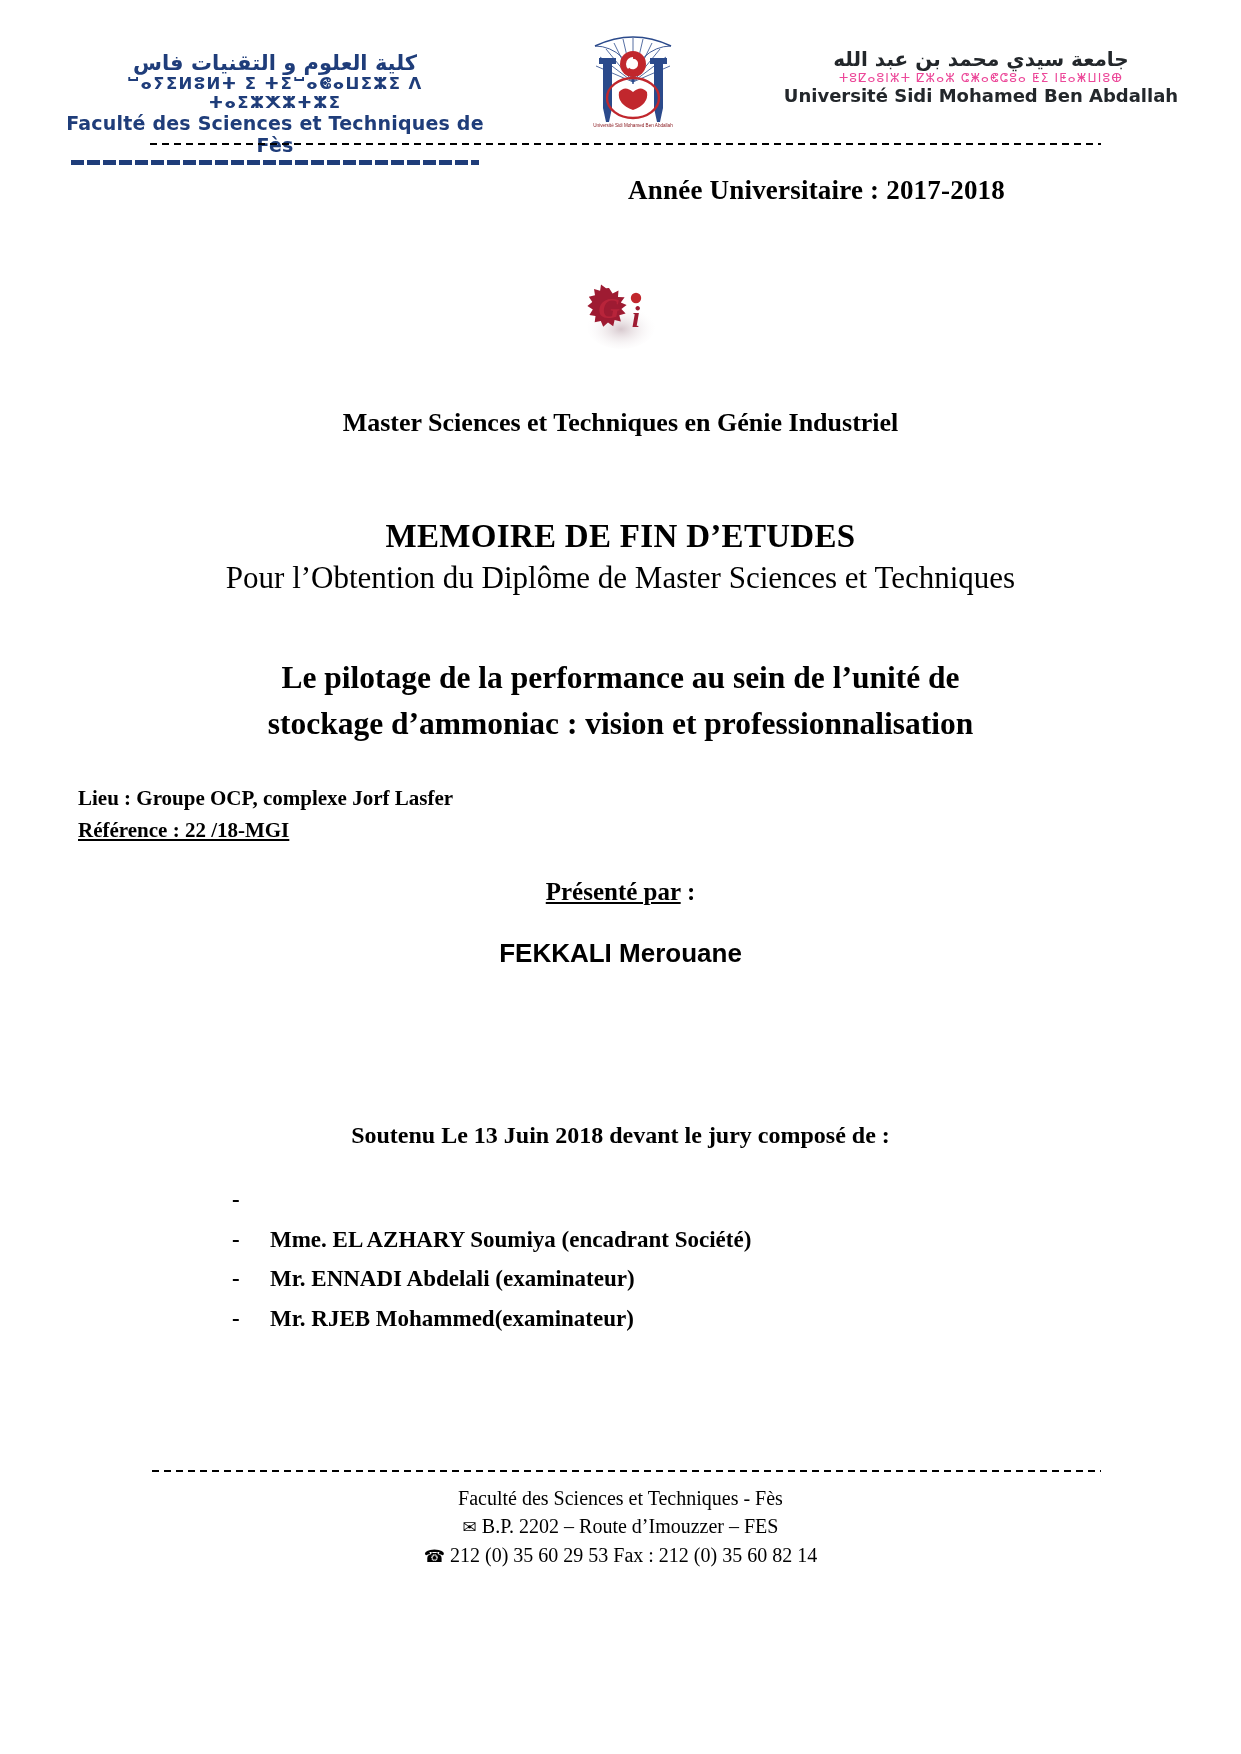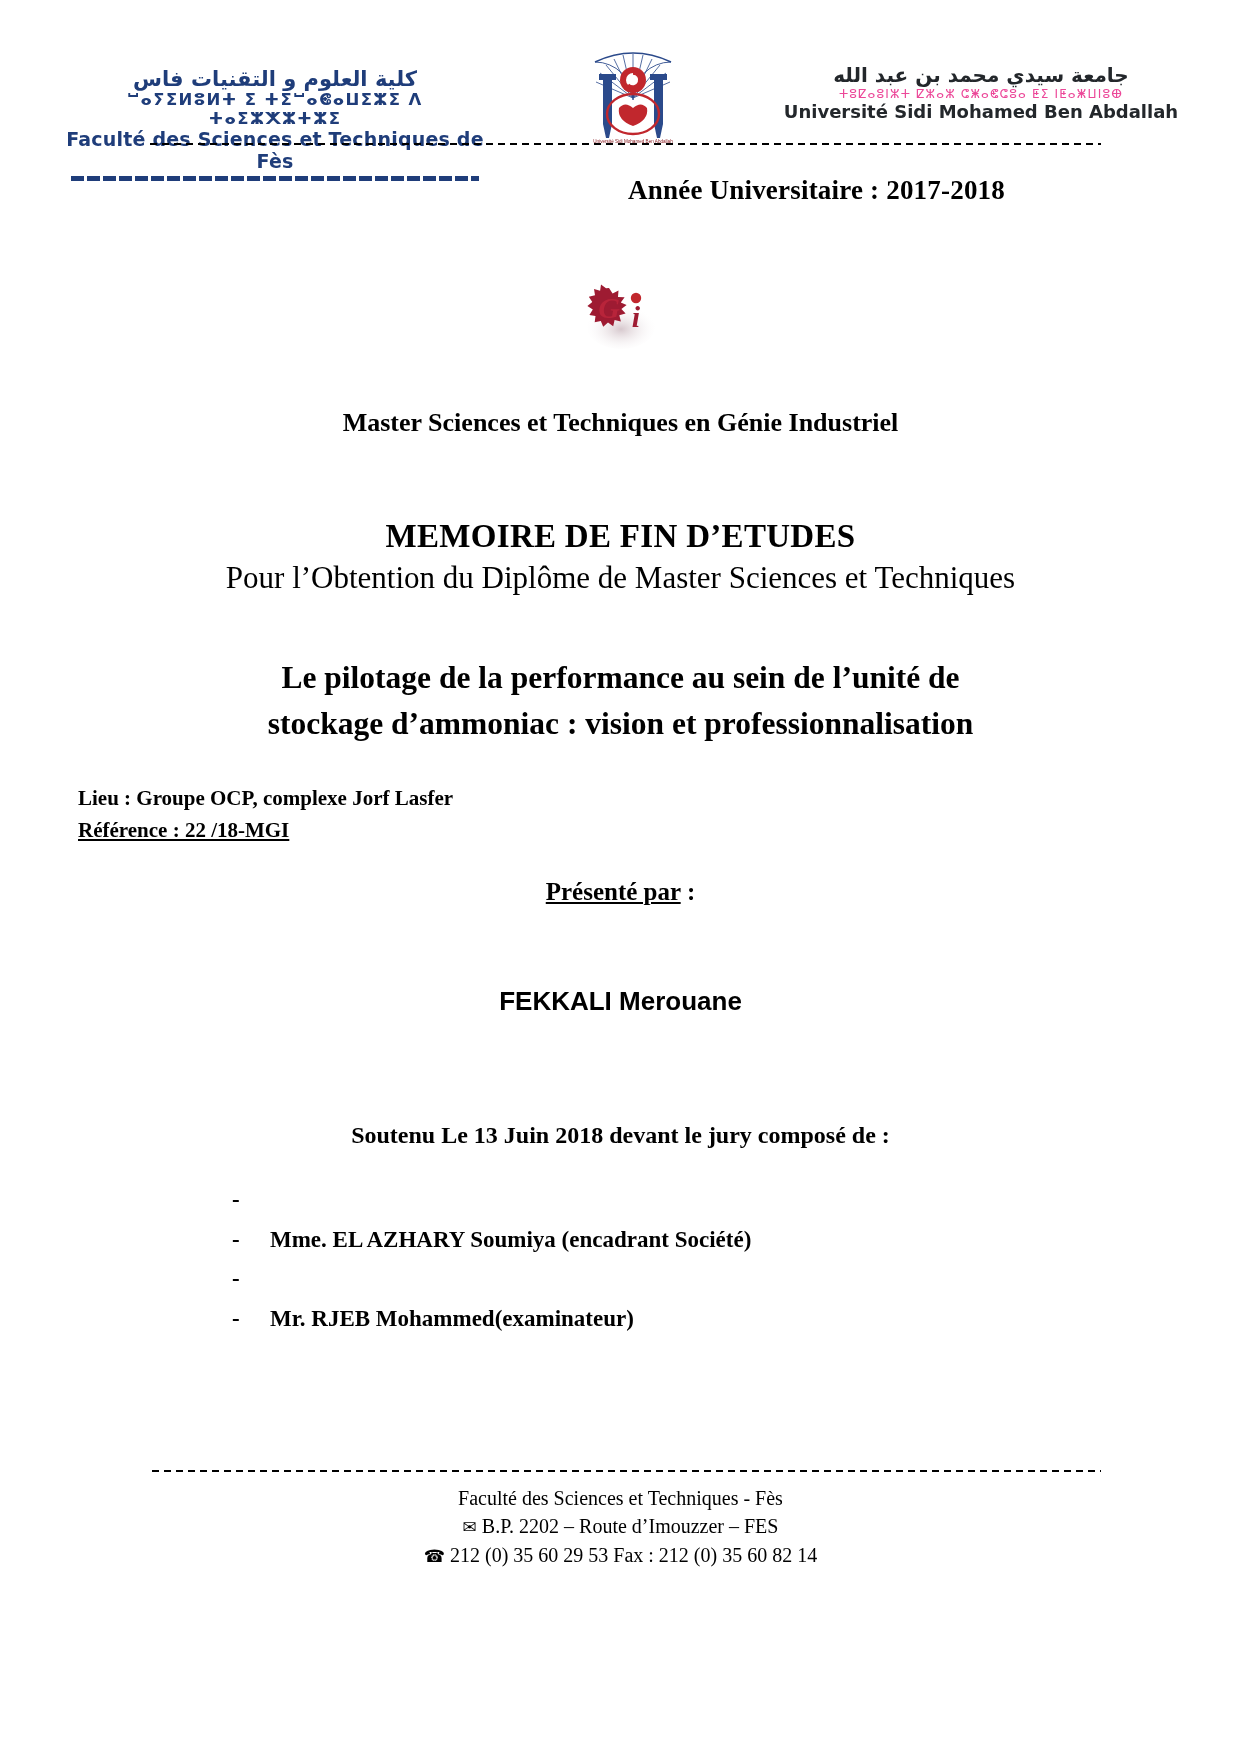--- a/index.html
+++ b/index.html
@@ -20,21 +20,21 @@
     position: relative;
     width: 1241px;
     height: 1754px;
     box-sizing: border-box;
   }
 
   
   .header {
     position: relative;
     height: 130px;
-    padding: 38px 60px 0 60px;
+    padding: 22px 60px 0 60px;
     box-sizing: border-box;
   }
   .header-inner {
     display: flex;
     align-items: flex-start;
     justify-content: space-between;
   }
 
   .fst-block {
     text-align: center;
@@ -225,21 +225,20 @@
   }
 
   .author {
     position: absolute;
     top: 938px;
     width: 100%;
     text-align: center;
     font-weight: bold;
     font-size: 26px;
     font-family: "Liberation Sans", sans-serif;
-    margin-top: 48px;
   }
 
   .soutenu {
     position: absolute;
     top: 1122px;
     width: 100%;
     text-align: center;
     font-weight: bold;
     font-size: 24px;
   }
@@ -396,20 +395,21 @@
   <div class="jury">
     <div class="jury-row">
       <span class="jury-dash">-</span>
     </div>
     <div class="jury-row">
       <span class="jury-dash">-</span>
       <span>Mme. EL AZHARY Soumiya (encadrant Société)</span>
     </div>
     <div class="jury-row">
       <span class="jury-dash">-</span>
+      <span>Mr. ENNADI Abdelali (examinateur)</span>
     </div>
     <div class="jury-row">
       <span class="jury-dash">-</span>
       <span>Mr. RJEB Mohammed(examinateur)</span>
     </div>
   </div>
 
   <div class="dash-rule dash-bottom"></div>
 
   <div class="footer">

